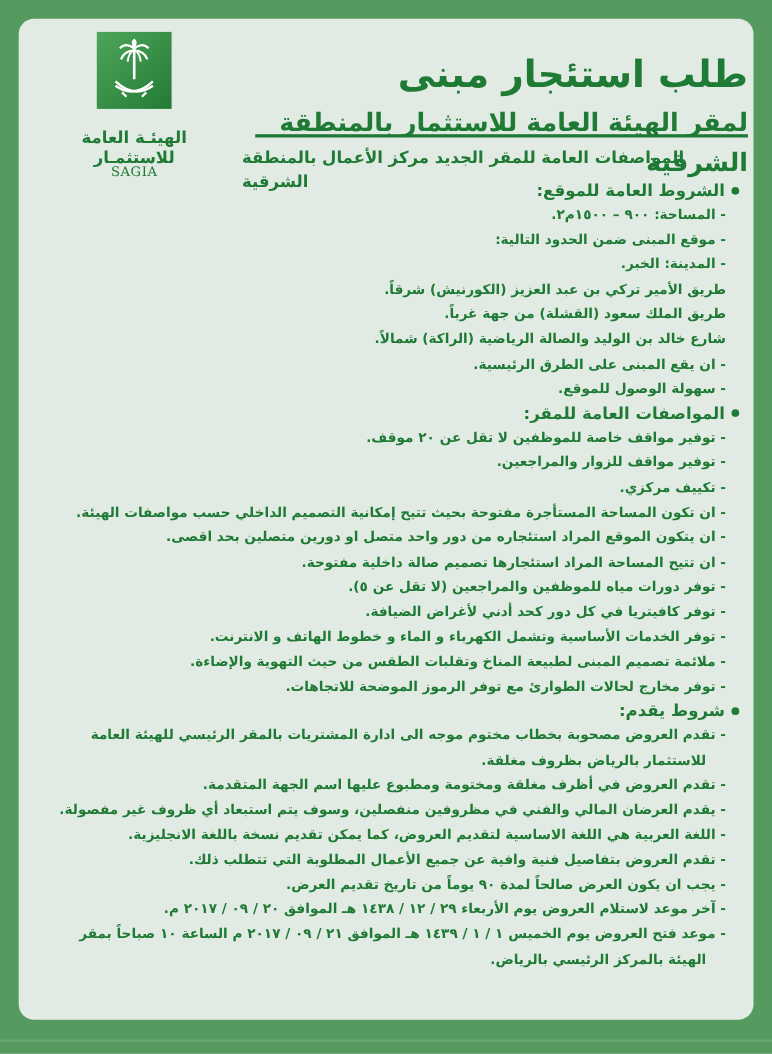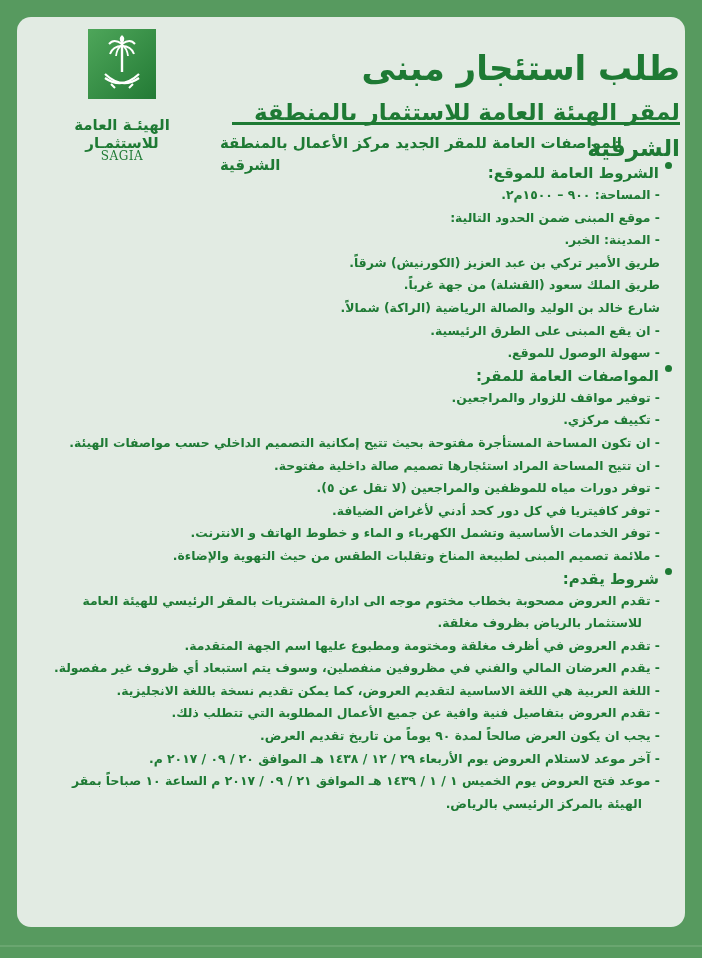--- a/index.html
+++ b/index.html
@@ -66,21 +66,21 @@
   .content {
     position: absolute;
     right: 30px; top: 162px;
     width: 610px;
     direction: rtl; text-align: right;
     color: #1e7a34;
   }
   .section-head {
     font-size: 15px; font-weight: bold; color: #1e7a34;
     line-height: 22px;
-    display: flex; gap: 6px;
+    display: flex; align-items: center; gap: 6px;
   }
   .bullet {
     display: inline-block; width: 7px; height: 7px; border-radius: 50%;
     background: #1e7a34;
   }
   .line {
     font-size: 12.4px; font-weight: bold; color: #1e7a34;
     line-height: 22.6px;
     padding-right: 12px;
     white-space: nowrap;
@@ -132,28 +132,31 @@
   <div class="line">طريق الأمير تركي بن عبد العزيز (الكورنيش) شرقاً.</div>
   <div class="line">طريق الملك سعود (القشلة) من جهة غرباً.</div>
   <div class="line">شارع خالد بن الوليد والصالة الرياضية (الراكة) شمالاً.</div>
   <div class="line">- ان يقع المبنى على الطرق الرئيسية.</div>
   <div class="line">- سهولة الوصول للموقع.</div>
 
   <div class="section-head">
     <span class="bullet"></span>
     <span>المواصفات العامة للمقر:</span>
   </div>
+  <div class="line">- توفير مواقف خاصة للموظفين لا تقل عن ٢٠ موقف.</div>
   <div class="line">- توفير مواقف للزوار والمراجعين.</div>
   <div class="line">- تكييف مركزي.</div>
   <div class="line">- ان تكون المساحة المستأجرة مفتوحة بحيث تتيح إمكانية التصميم الداخلي حسب مواصفات الهيئة.</div>
+  <div class="line">- ان يتكون الموقع المراد استئجاره من دور واحد متصل او دورين متصلين بحد اقصى.</div>
   <div class="line">- ان تتيح المساحة المراد استئجارها تصميم صالة داخلية مفتوحة.</div>
   <div class="line">- توفر دورات مياه للموظفين والمراجعين (لا تقل عن ٥).</div>
   <div class="line">- توفر كافيتريا في كل دور كحد أدني لأغراض الضيافة.</div>
   <div class="line">- توفر الخدمات الأساسية وتشمل الكهرباء و الماء و خطوط الهاتف و الانترنت.</div>
   <div class="line">- ملائمة تصميم المبنى لطبيعة المناخ وتقلبات الطقس من حيث التهوية والإضاءة.</div>
+  <div class="line">- توفر مخارج لحالات الطوارئ مع توفر الرموز الموضحة للاتجاهات.</div>
 
   <div class="section-head">
     <span class="bullet"></span>
     <span>شروط يقدم:</span>
   </div>
   <div class="line">- تقدم العروض مصحوبة بخطاب مختوم موجه الى ادارة المشتريات بالمقر الرئيسي للهيئة العامة</div>
   <div class="line cont">للاستثمار بالرياض بظروف مغلقة.</div>
   <div class="line">- تقدم العروض في أظرف مغلقة ومختومة ومطبوع عليها اسم الجهة المتقدمة.</div>
   <div class="line">- يقدم العرضان المالي والفني في مظروفين منفصلين، وسوف يتم استبعاد أي ظروف غير مفصولة.</div>
   <div class="line">- اللغة العربية هي اللغة الاساسية لتقديم العروض، كما يمكن تقديم نسخة باللغة الانجليزية.</div>

